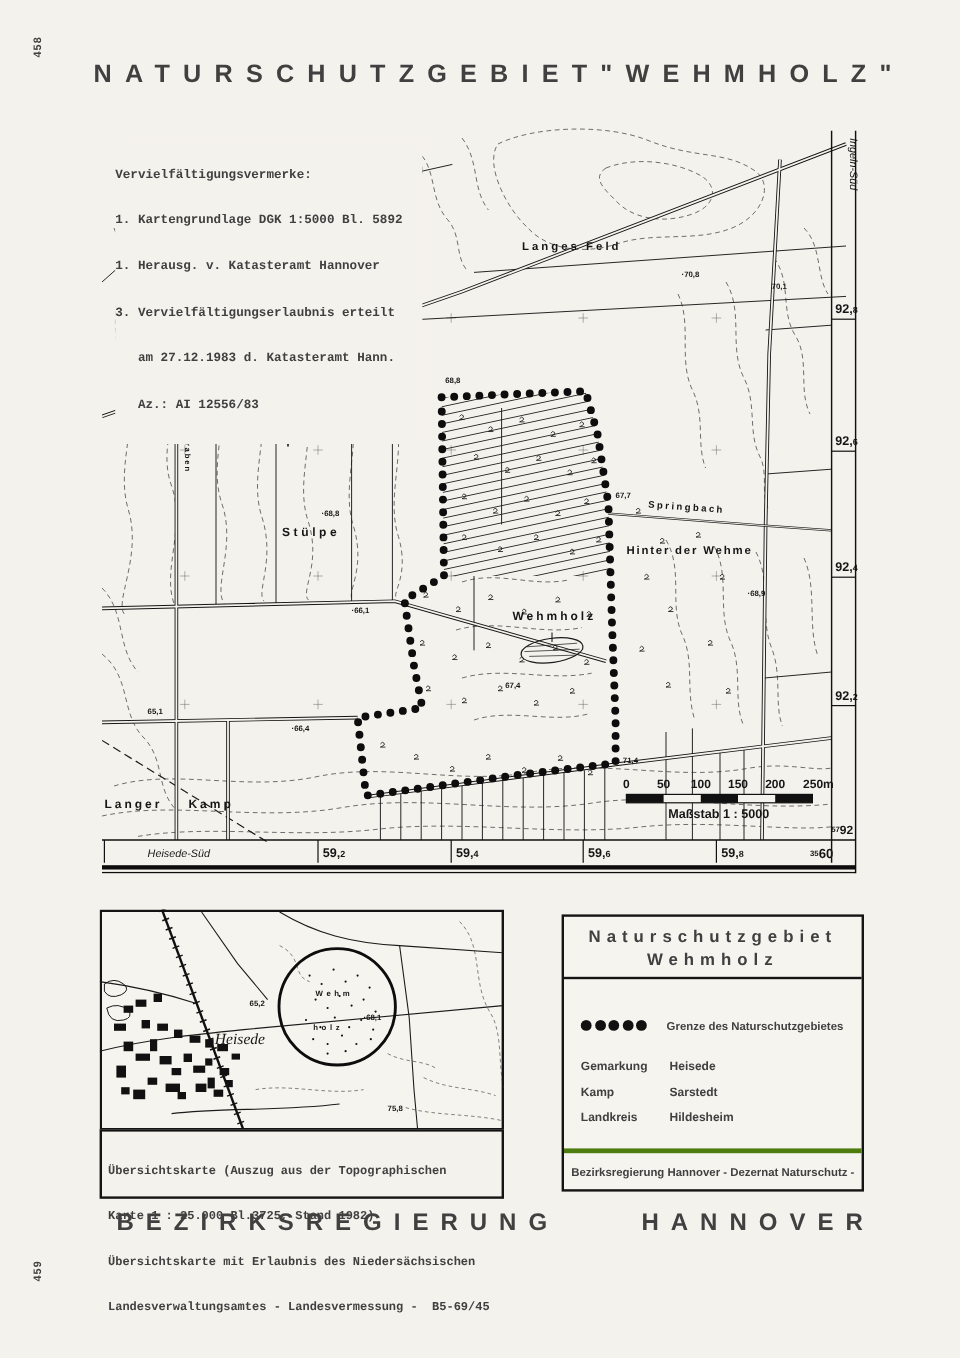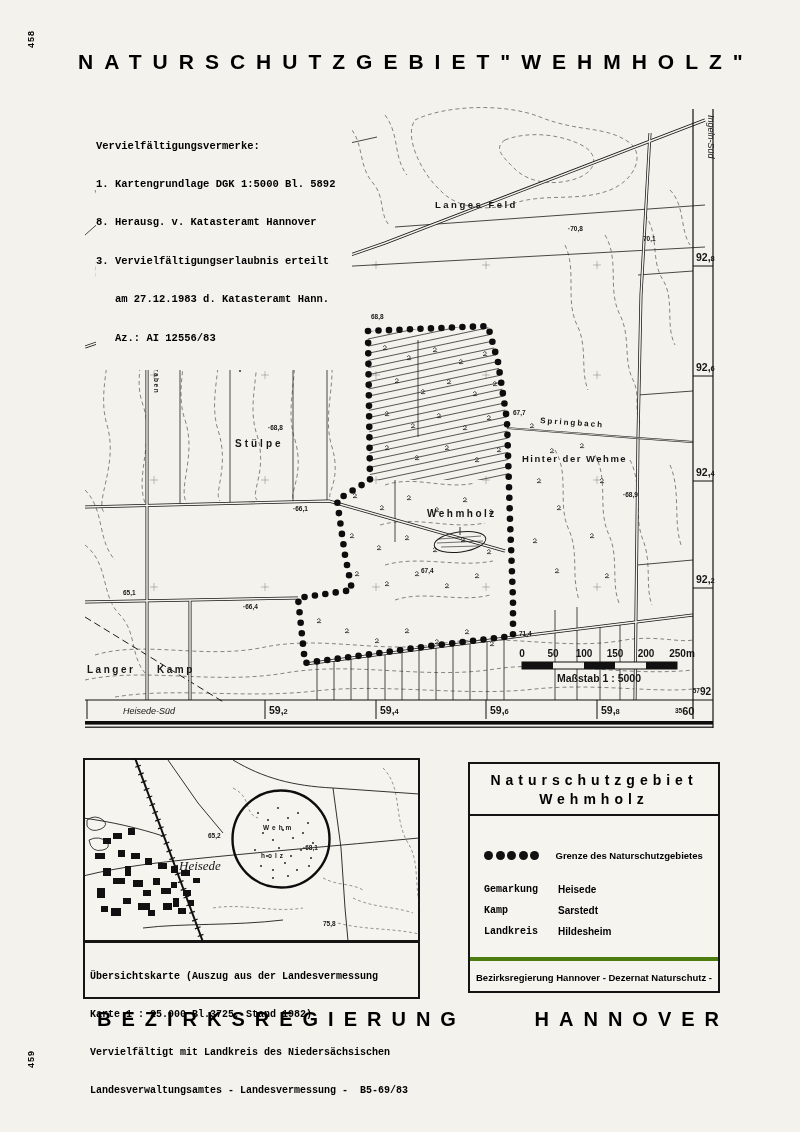--- a/index.html
+++ b/index.html
@@ -1,41 +1,41 @@
 <!DOCTYPE html>
 <html><head>
 <meta charset="utf-8">
 <style>
   html,body{margin:0;padding:0;}
   body{width:800px;height:1132px;background:#e8e6e0;font-family:"Liberation Sans",sans-serif;}
-  .page{position:relative;width:800px;height:1132px;background:#f4f2ec;overflow:hidden;color:#000000;}
+  .page{position:relative;width:800px;height:1132px;background:#f4f2ec;overflow:hidden;color:#404040;}
   .sheetnum{position:absolute;font:bold 9px "Liberation Sans",sans-serif;transform:rotate(-90deg);transform-origin:left top;letter-spacing:1px;}
   .sheetnum.top{left:26px;top:48px;}
   .sheetnum.bot{left:26px;top:1068px;}
   .main-title{position:absolute;left:78px;top:50px;width:652px;display:flex;justify-content:space-between;margin:0;
     font:bold 21px "Liberation Sans",sans-serif;letter-spacing:11px;white-space:nowrap;}
   .footer-title{position:absolute;left:97px;top:1008px;width:632px;display:flex;justify-content:space-between;margin:0;
     font:bold 20px "Liberation Sans",sans-serif;letter-spacing:10px;white-space:nowrap;}
   .map-wrap{position:absolute;left:85px;top:95px;width:630px;height:633px;}
   .map-wrap svg{display:block;}
   .notes{position:absolute;left:96px;top:114px;width:256px;background:#f4f2ec;
     font:bold 10.5px "Liberation Mono","DejaVu Sans Mono",monospace;line-height:12.8px;white-space:pre;}
   .overview{position:absolute;left:83px;top:758px;width:337px;height:184px;}
   .ov-caption{position:absolute;left:83px;top:941px;width:337px;height:58px;border:2px solid #141414;box-sizing:border-box;
     font:bold 10px "Liberation Mono","DejaVu Sans Mono",monospace;line-height:12.6px;padding:3px 5px;white-space:pre;background:#f4f2ec;}
   .legend{position:absolute;left:468px;top:762px;width:252px;height:231px;border:2.5px solid #141414;box-sizing:border-box;background:#f6f4ef;}
   .legend-head{height:52px;border-bottom:2px solid #141414;text-align:center;padding-top:7px;box-sizing:border-box;}
   .legend-head div{font:bold 14px "Liberation Sans",sans-serif;letter-spacing:5px;line-height:19px;}
   .legend-body{position:relative;height:141px;padding:0 14px;}
-  .legend-sym-row{position:absolute;top:34px;left:14px;display:flex;align-items:center;}
+  .legend-sym-row{position:absolute;top:34px;left:14px;display:flex;}
   .ldot{width:9px;height:9px;border-radius:50%;background:#111;margin-right:2.5px;}
   .legend-sym-row .lab{margin-left:14px;font:bold 9.5px "Liberation Sans",sans-serif;}
   .legend-rows{position:absolute;top:68px;left:14px;right:10px;}
   .legend-row{display:flex;font:bold 10px "Liberation Sans",sans-serif;margin-bottom:10px;}
-  .legend-row .k{width:74px;font-family:Liberation Mono, monospace;}
+  .legend-row .k{width:74px;}
   .legend-foot{height:32px;border-top:4px solid #4d7c0f;display:flex;align-items:center;justify-content:center;
     font:bold 9.5px "Liberation Sans",sans-serif;}
   svg text{fill:#161616;}
   .mlbl{font-family:"Liberation Sans",sans-serif;font-weight:600;}
   .elev{font:bold 6.5px "Liberation Sans",sans-serif;}
 </style>
 </head>
 <body>
 
 <div class="page">
@@ -325,21 +325,21 @@
 
         <text x="626" y="600" text-anchor="end" font-weight="bold"><tspan font-size="6.5" dy="-2">57</tspan><tspan font-size="10" dy="2">92</tspan></text>
         <text x="590" y="620" font-weight="bold"><tspan font-size="6.5" dy="-2">35</tspan><tspan font-size="11" dy="2">60</tspan></text>
       </g>
     </svg>
   </div>
 
   <div class="notes">
     <div>Vervielfältigungsvermerke:</div>
     <div>1. Kartengrundlage DGK 1:5000 Bl. 5892</div>
-    <div>8. Herausg. v. Katasteramt Hannover</div>
+    <div>1. Herausg. v. Katasteramt Hannover</div>
     <div>3. Vervielfältigungserlaubnis erteilt</div>
     <div>   am 27.12.1983 d. Katasteramt Hann.</div>
     <div>   Az.: AI 12556/83</div>
   </div>
 
   <div class="overview">
     <svg width="337" height="184" viewBox="0 0 337 184">
       <rect x="1" y="1" width="335" height="182" fill="#f6f4ee" stroke="#141414" stroke-width="2"></rect>
 
       <g fill="none" stroke="#2c2c2c" stroke-width="0.6" stroke-dasharray="3 2.5" opacity="0.8">
@@ -436,24 +436,24 @@
       <text x="96" y="112" font-size="13" font-style="italic" font-family="Liberation Serif,serif">Heisede</text>
       <text x="180" y="72" font-size="6.5" letter-spacing="3" font-weight="bold">Wehm</text>
       <text x="178" y="100" font-size="6.5" letter-spacing="3" font-weight="bold">holz</text>
       <text class="elev" x="125" y="80">65,2</text>
       <text class="elev" x="220" y="92">·68,1</text>
       <text class="elev" x="240" y="168">75,8</text>
     </svg>
   </div>
 
   <div class="ov-caption">
-    <div>Übersichtskarte (Auszug aus der Landesvermessung</div>
+    <div>Übersichtskarte (Auszug aus der Topographischen</div>
     <div>Karte 1 : 25.000 Bl.3725, Stand 1982)</div>
-    <div>Vervielfältigt mit Landkreis des Niedersächsischen</div>
-    <div>Landesverwaltungsamtes - Landesvermessung -  B5-69/83</div>
+    <div>Übersichtskarte mit Erlaubnis des Niedersächsischen</div>
+    <div>Landesverwaltungsamtes - Landesvermessung -  B5-69/45</div>
   </div>
 
   <div class="legend">
     <div class="legend-head">
       <div>Naturschutzgebiet</div>
       <div>Wehmholz</div>
     </div>
     <div class="legend-body">
       <div class="legend-sym-row">
         <span class="ldot"></span>

